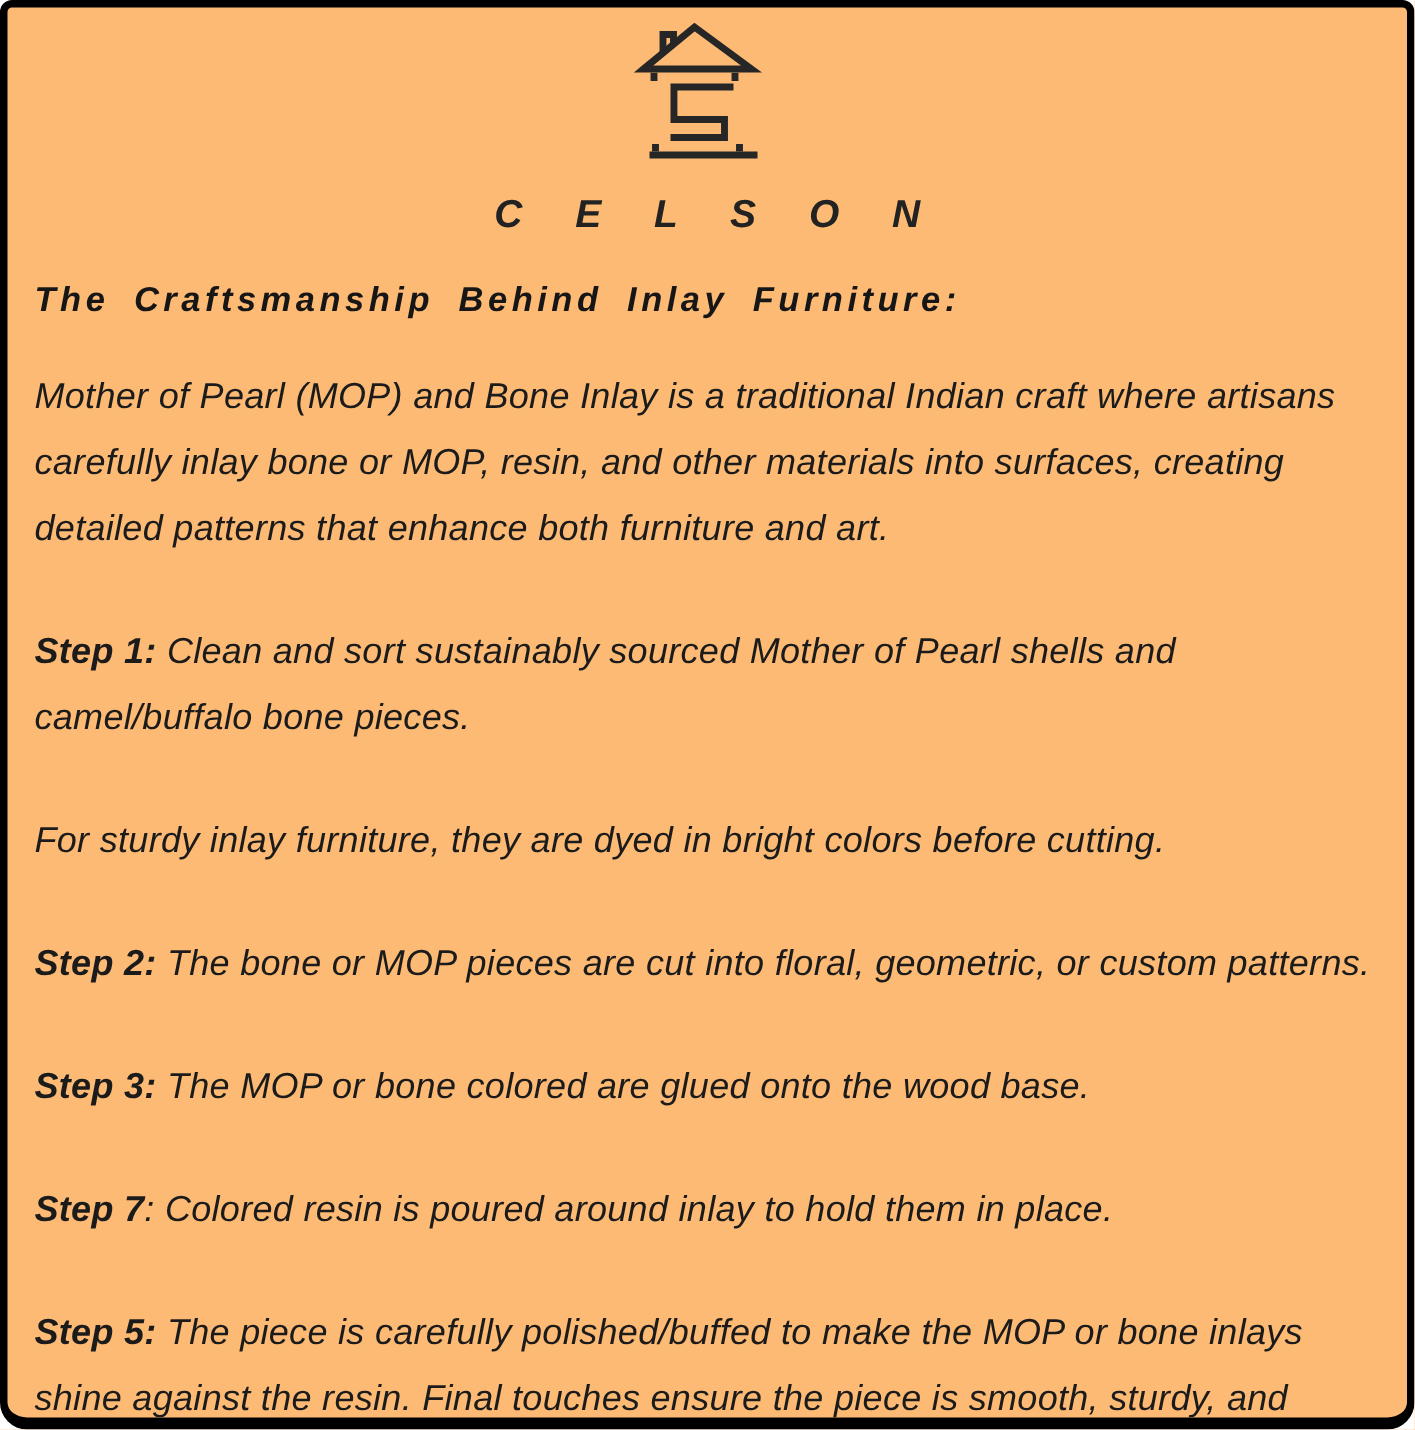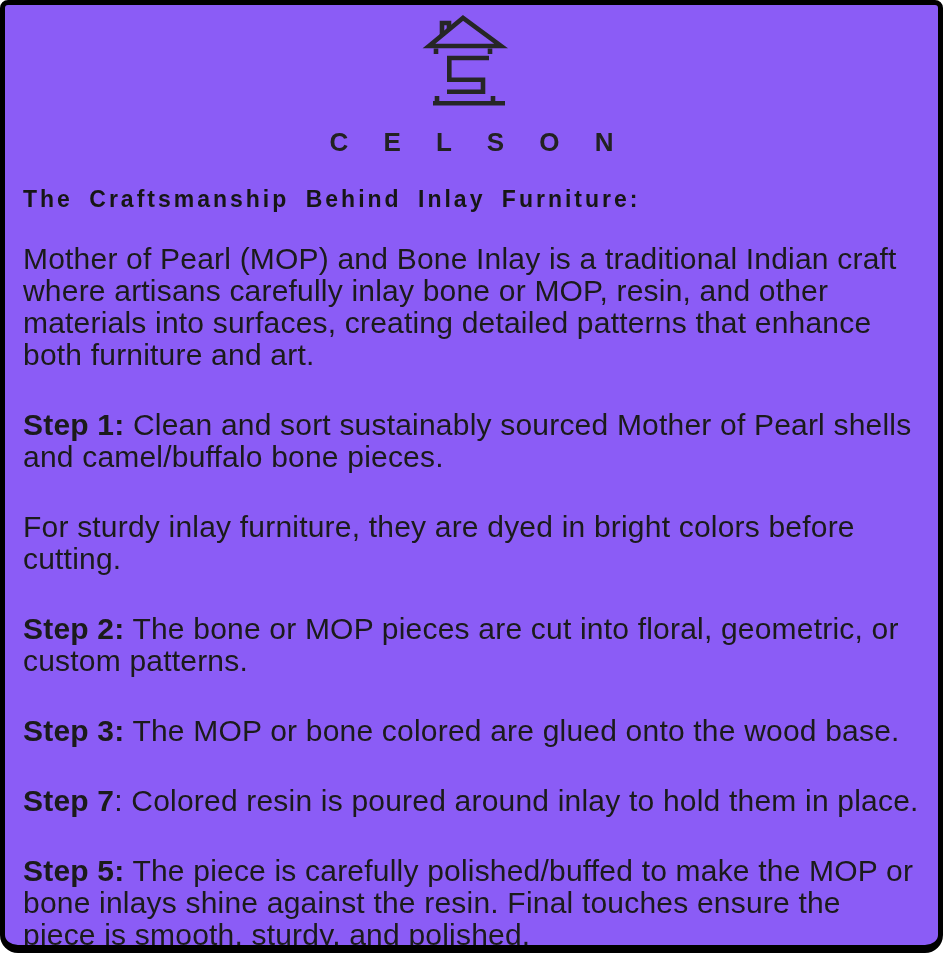--- a/index.html
+++ b/index.html
@@ -1,27 +1,28 @@
 <!DOCTYPE html>
 <html><head>
 <meta charset="utf-8">
 <style>
   html, body { margin: 0; padding: 0; background: #ffffff; }
   .card {
     width: 943px;
     height: 953px;
     box-sizing: border-box;
-    background: #8b5cf6;
+    background: #fdba74;
     border: 5px solid #000000;
     border-bottom-width: 8px;
     border-radius: 8px 8px 18px 18px;
     padding: 6px 18px 0 18px;
     font-family: "Liberation Sans", sans-serif;
     color: #1c1c1c;
     overflow: hidden;
+    font-style: italic;
   }
   .logo-wrap { text-align: center; }
   .logo {
     width: 100px;
     height: 102px;
     display: block;
     margin: 0 auto;
   }
   .logo path, .logo line {
     fill: none;
@@ -41,22 +42,22 @@
   }
   .heading {
     font-weight: bold;
     font-size: 23px;
     letter-spacing: 3px;
     word-spacing: 7px;
     margin-top: 28px;
     color: #161616;
   }
   .para {
-    font-size: 30px;
-    line-height: 32px;
+    font-size: 24px;
+    line-height: 44px;
     margin: 38px 0 0 0;
     letter-spacing: 0.2px;
     color: #1b1b1b;
   }
   .para.first { margin-top: 30px; }
   .para b { font-weight: bold; }
 </style>
 </head>
 <body>
 

